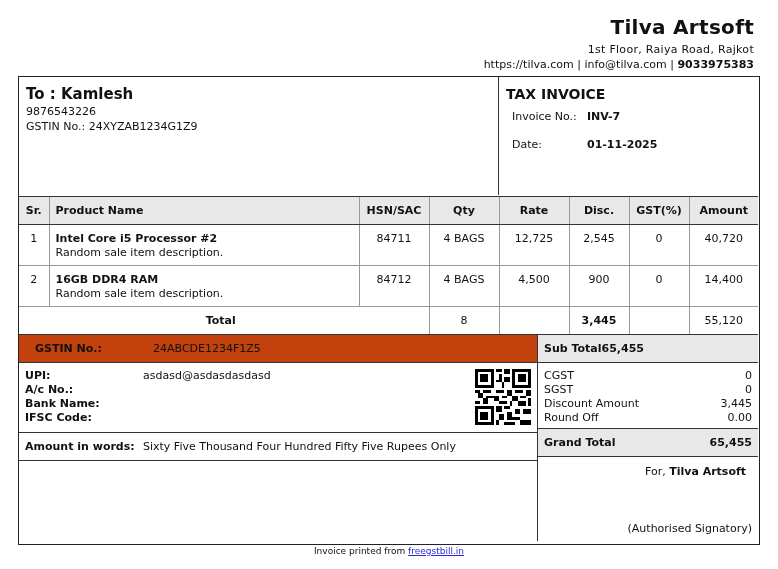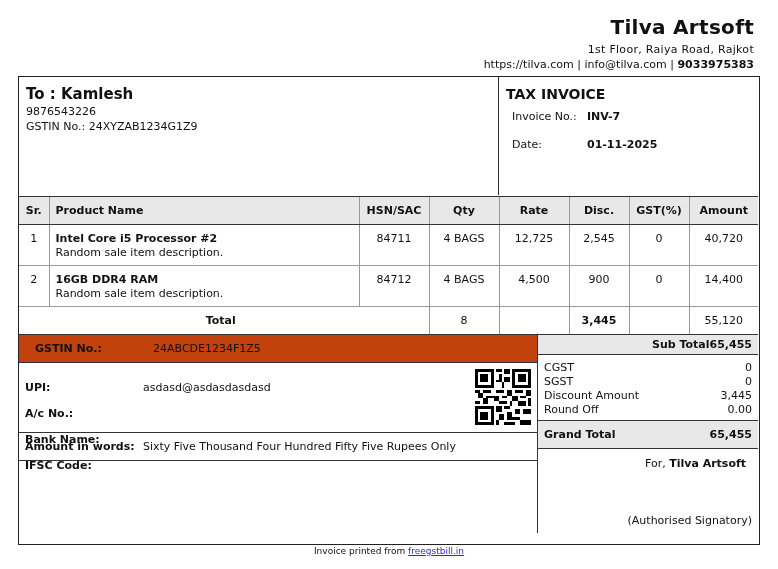--- a/index.html
+++ b/index.html
@@ -41,27 +41,27 @@
   table.items tfoot td.bold { font-weight: bold; }
   table.items tfoot tr td { border-bottom: 1.5px solid #333; }
 
   
   .lower { position: absolute; left: 0; top: 258px; width: 739px; }
   .left-col { position: absolute; left: 0; top: 0; width: 518px; }
   .right-col { position: absolute; left: 518px; top: 0; width: 221px; border-left: 1.5px solid #333; }
   .gstin-row { height: 28px; background: #c2410c; display: flex; align-items: center; padding-left: 16px; border-bottom: 1.5px solid #333; }
   .gstin-row .k { width: 118px; font-weight: bold; }
   .bank { height: 70px; position: relative; padding: 6px 6px; border-bottom: 1.5px solid #333; }
-  .bank .r { display: flex; line-height: 14px; margin-top: 12px; }
+  .bank .r { display: flex; line-height: 14px; }
   .bank .r .k { width: 118px; font-weight: bold; }
   .qr { position: absolute; right: 6px; top: 6px; width: 56px; height: 56px; }
   .words { height: 28px; display: flex; align-items: center; padding-left: 6px; border-bottom: 1.5px solid #333; }
   .words .k { width: 118px; font-weight: bold; }
 
-  .sub { height: 20px; background: #e8e8e8; display: flex; justify-content: flex-end; align-items: center; padding: 0 6px; font-weight: bold; border-bottom: 1.5px solid #333; }
+  .sub { height: 28px; background: #e8e8e8; display: flex; justify-content: flex-start; align-items: center; padding: 0 6px; font-weight: bold; border-bottom: 1.5px solid #333; }
   .taxes { height: 66px; padding: 6px 6px; border-bottom: 1.5px solid #333; }
   .taxes .r { display: flex; justify-content: space-between; line-height: 14px; }
   .grand { height: 28px; background: #e8e8e8; display: flex; justify-content: space-between; align-items: center; padding: 0 6px; font-weight: bold; border-bottom: 1.5px solid #333; }
   .sign { height: 84px; position: relative; }
   .sign .for { position: absolute; right: 12px; top: 8px; }
   .sign .for b { font-weight: bold; }
   .sign .auth { position: absolute; right: 6px; bottom: 6px; }
 
   .footer { position: absolute; left: 0; width: 778px; top: 546px; text-align: center; font-size: 9px; }
   .footer a { color: #2a2ae0; text-decoration: underline; }

